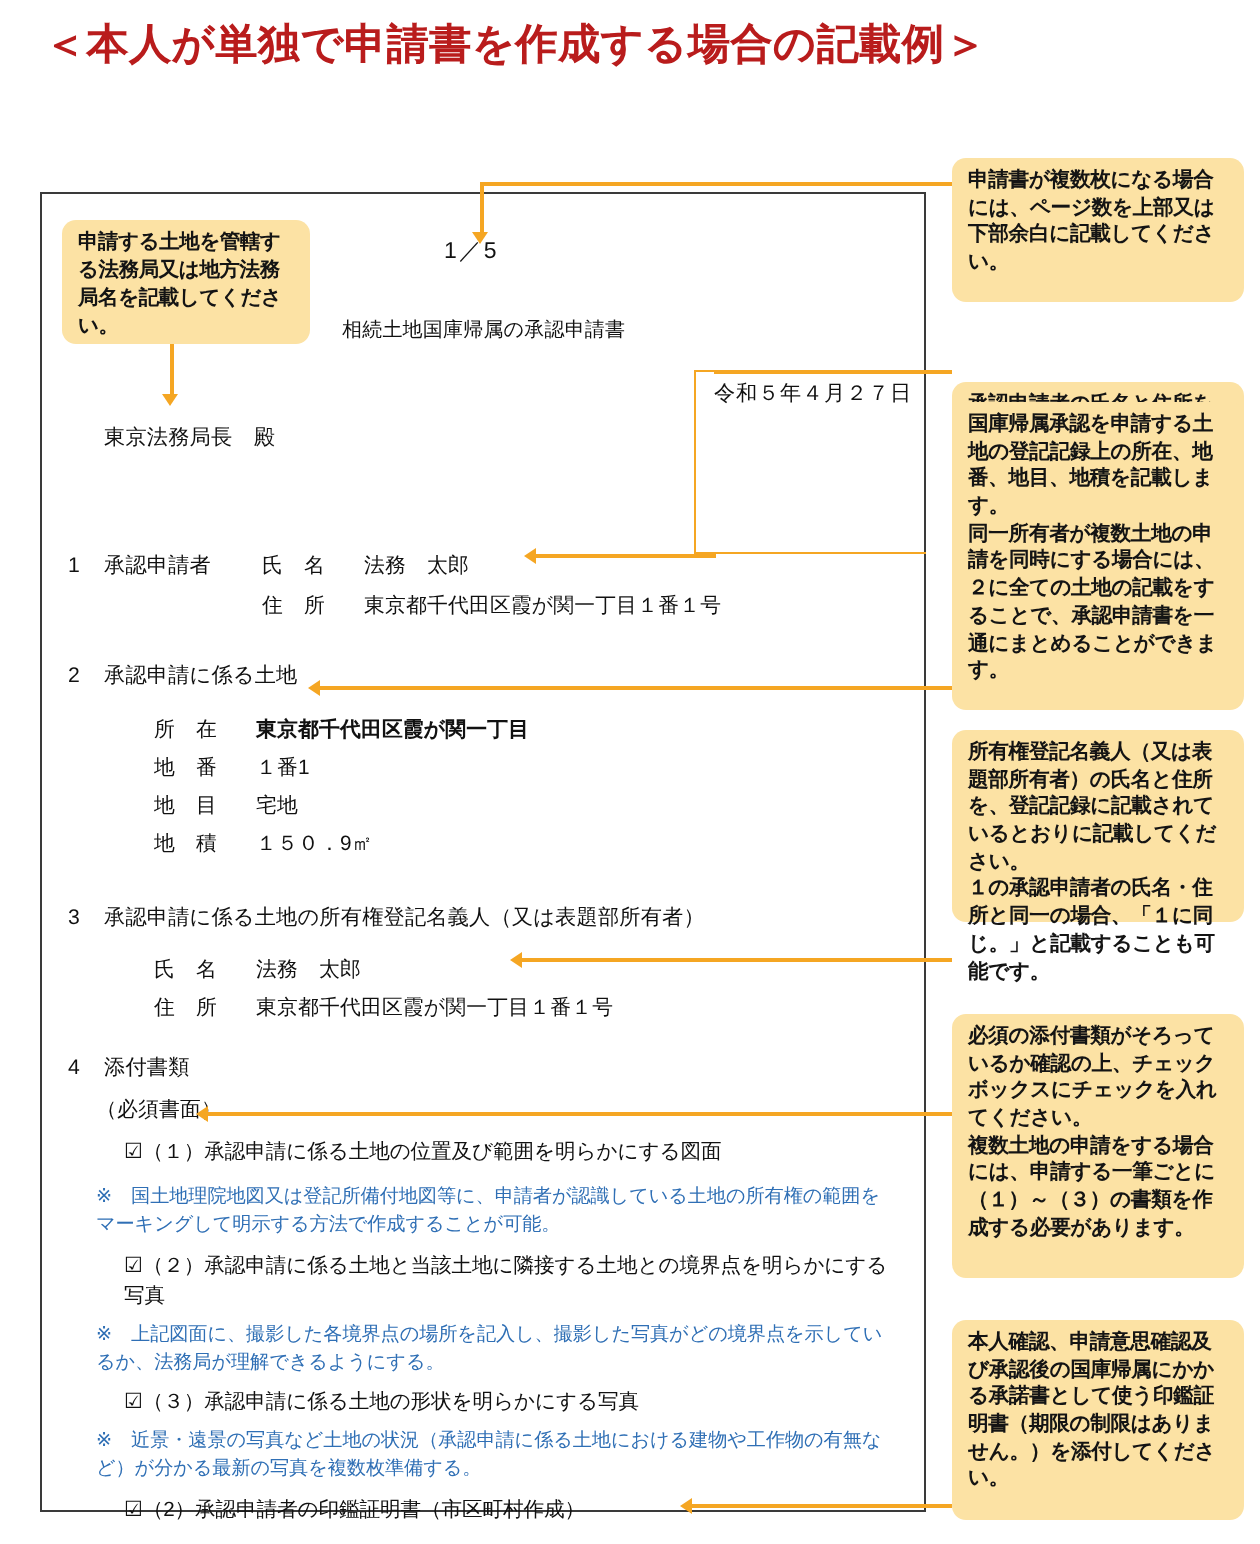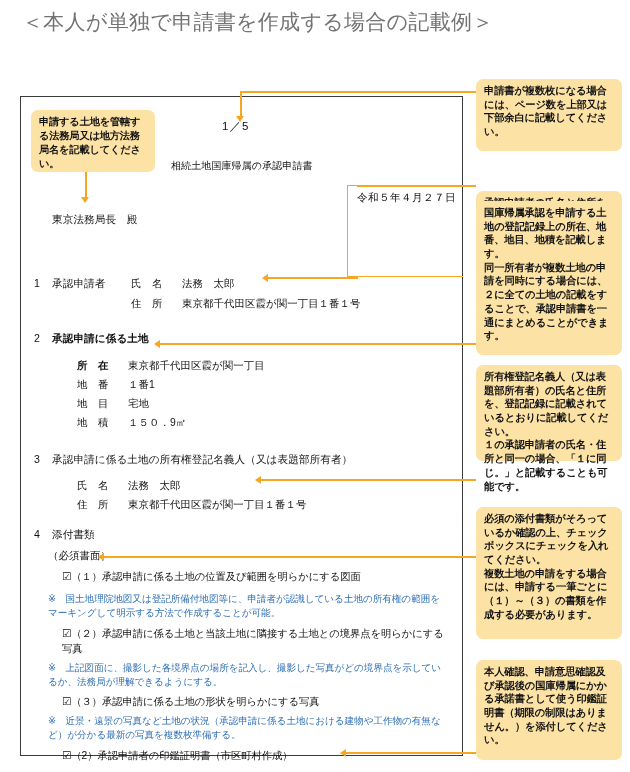--- a/index.html
+++ b/index.html
@@ -15,23 +15,23 @@
     color: #1a1a1a;
     overflow: hidden;
   }
 
   
   #page-title {
     position: absolute;
     left: 22px;
     top: 8px;
     font-size: 21px;
-    font-weight: normal;
+    font-weight: bold;
     letter-spacing: 0.3px;
-    color: #737373;
+    color: #b91c1c;
     white-space: nowrap;
   }
 
   
   #doc-frame {
     position: absolute;
     left: 20px;
     top: 96px;
     width: 443px;
     height: 660px;
@@ -149,23 +149,23 @@
 <div class="doc-text" style="left:131px; top:276px;">氏　名</div>
 <div class="doc-text" style="left:182px; top:276px;">法務　太郎</div>
 <div class="doc-text" style="left:131px; top:296px;">住　所</div>
 <div class="doc-text" style="left:182px; top:296px;">東京都千代田区霞が関一丁目１番１号</div>
 
 <div class="conn h" style="left:357px; top:185px; width:119px;"></div>
 <div class="conn h" style="left:268px; top:277px; width:90px;"></div>
 <div class="arrow-left" style="left:262px; top:274px;"></div>
 
 <div class="doc-text sec-head" style="left:34px; top:331px;">2</div>
-<div class="doc-text sec-head" style="left:52px; top:331px;font-weight:bold;">承認申請に係る土地</div>
-<div class="doc-text" style="left:77px; top:358px;font-weight:bold;">所　在</div>
-<div class="doc-text" style="left:128px; top:358px;">東京都千代田区霞が関一丁目</div>
+<div class="doc-text sec-head" style="left:52px; top:331px;">承認申請に係る土地</div>
+<div class="doc-text" style="left:77px; top:358px;">所　在</div>
+<div class="doc-text" style="left:128px; top:358px;font-weight:bold;">東京都千代田区霞が関一丁目</div>
 <div class="doc-text" style="left:77px; top:377px;">地　番</div>
 <div class="doc-text" style="left:128px; top:377px;">１番1</div>
 <div class="doc-text" style="left:77px; top:396px;">地　目</div>
 <div class="doc-text" style="left:128px; top:396px;">宅地</div>
 <div class="doc-text" style="left:77px; top:415px;">地　積</div>
 <div class="doc-text" style="left:128px; top:415px;">１５０．9㎡</div>
 
 <div class="conn h" style="left:160px; top:343px; width:316px;"></div>
 <div class="arrow-left" style="left:154px; top:340px;"></div>
 

